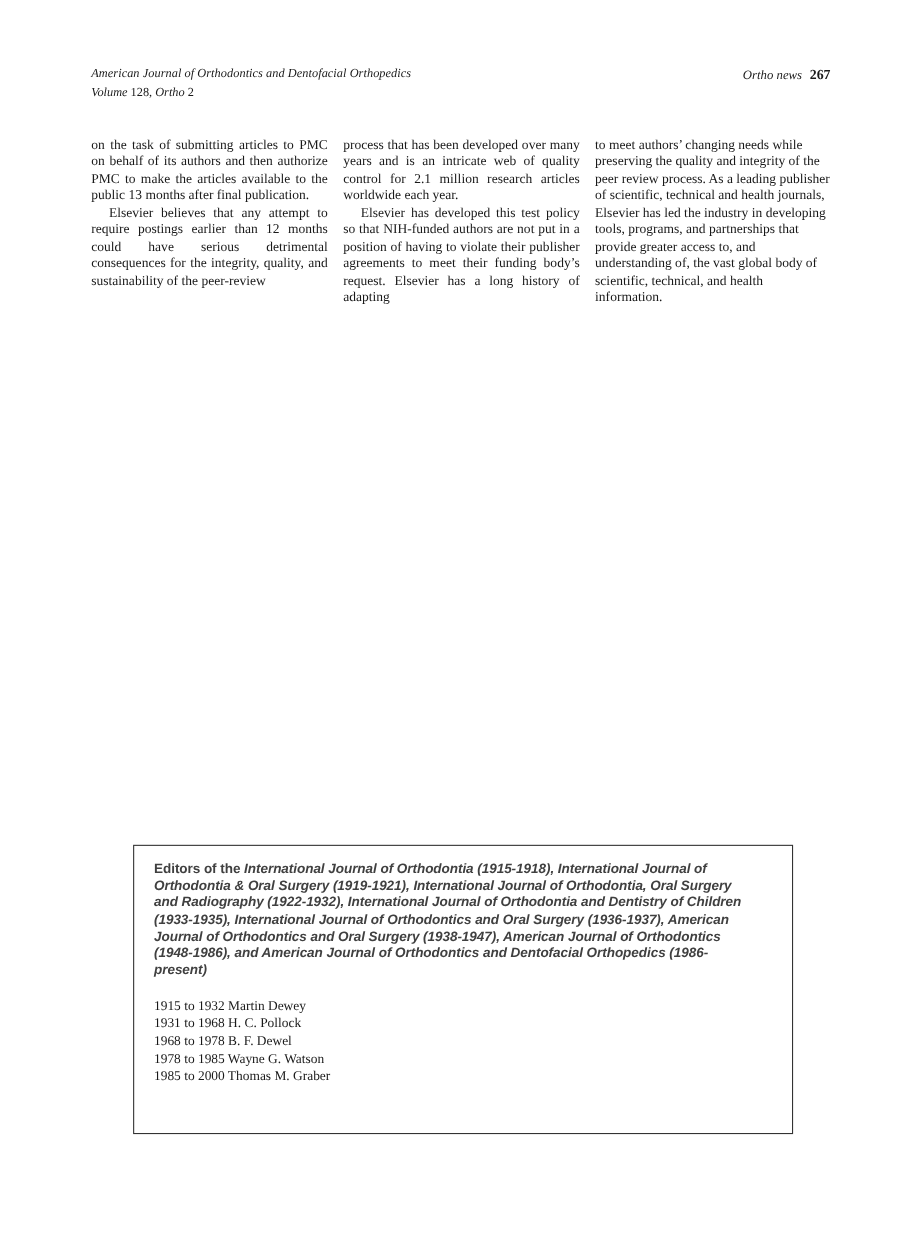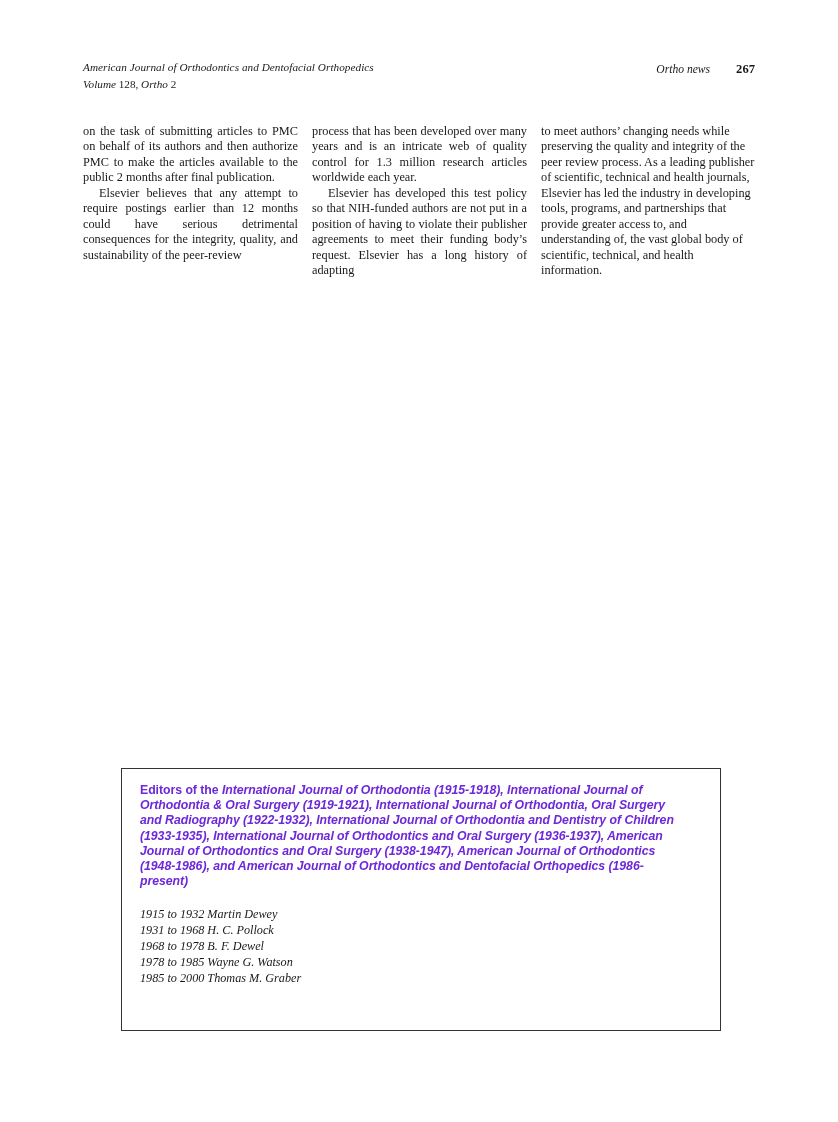--- a/index.html
+++ b/index.html
@@ -66,21 +66,21 @@
   }
   .rh-section {
     font-style: italic;
     font-size: 11.6px;
     margin-left: 39px;
   }
   .rh-pageno {
     font-weight: bold;
     font-size: 12.6px;
     font-style: normal;
-    margin-left: 26px;
+    margin-left: 7px;
   }
 
   
   .body-columns {
     position: absolute;
     left: 83px;
     top: 124px;
     width: 673px;
   }
   .col {
@@ -130,37 +130,36 @@
     position: absolute;
     left: 18px;
     top: 14px;
     right: 10px;
   }
   .editors-heading {
     font-family: "Liberation Sans", "DejaVu Sans", sans-serif;
     font-size: 12.3px;
     font-weight: bold;
     line-height: 15.2px;
-    color: #6d28d9;
+    color: #404040;
     letter-spacing: -0.05px;
     max-width: 545px;
   }
   .editors-heading .lead {
     font-style: normal;
   }
   .editors-heading .titles {
     font-style: italic;
   }
   .editors-list {
     margin-top: 18px;
     font-family: "Liberation Serif", "DejaVu Serif", serif;
     font-size: 12.2px;
     line-height: 15.8px;
     color: #191919;
-    font-style: italic;
   }
   .editor-row {
     white-space: pre;
   }
 </style>
 </head>
 <body>
 
 <div class="page">
 
@@ -170,26 +169,26 @@
       <span class="rh-volume"><span>Volume</span> <span class="upright">128,</span> <span>Ortho</span> <span class="upright">2</span></span>
     </div>
     <div class="rh-right">
       <span class="rh-section">Ortho news</span><span class="rh-pageno">267</span>
     </div>
   </div>
 
   <div class="body-columns">
 
     <div class="col col-1">
-      <p>on the task of submitting articles to PMC on behalf of its authors and then authorize PMC to make the articles available to the public 2 months after final publication.</p>
+      <p>on the task of submitting articles to PMC on behalf of its authors and then authorize PMC to make the articles available to the public 13 months after final publication.</p>
       <p class="indent just-last">Elsevier believes that any attempt to require postings earlier than 12 months could have serious detrimental consequences for the integrity, quality, and sustainability of the peer-review</p>
     </div>
 
     <div class="col col-2">
-      <p>process that has been developed over many years and is an intricate web of quality control for 1.3 million research articles worldwide each year.</p>
+      <p>process that has been developed over many years and is an intricate web of quality control for 2.1 million research articles worldwide each year.</p>
       <p class="indent just-last">Elsevier has developed this test policy so that NIH-funded authors are not put in a position of having to violate their publisher agreements to meet their funding body’s request. Elsevier has a long history of adapting</p>
     </div>
 
     <div class="col col-3">
       <p>to meet authors’ changing needs while preserving the quality and integrity of the peer review process. As a leading publisher of scientific, technical and health journals, Elsevier has led the industry in developing tools, programs, and partnerships that provide greater access to, and understanding of, the vast global body of scientific, technical, and health information.</p>
     </div>
 
   </div>
 
   <div class="editors-box">

